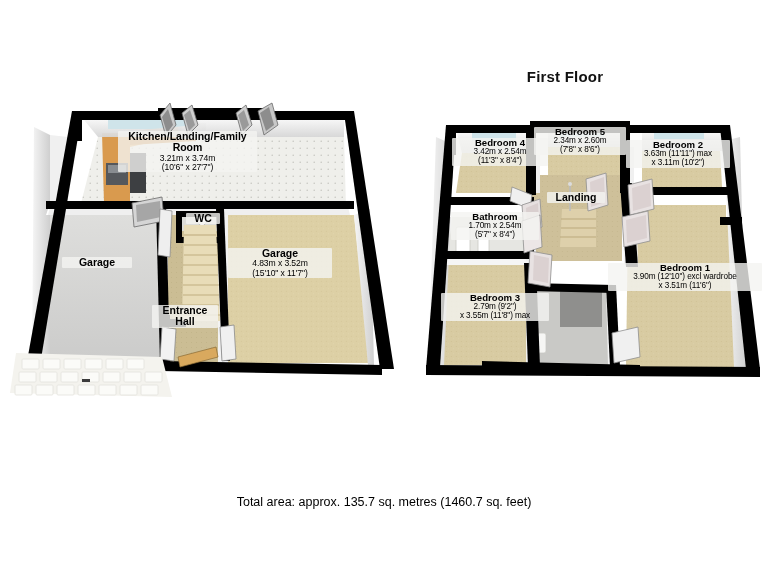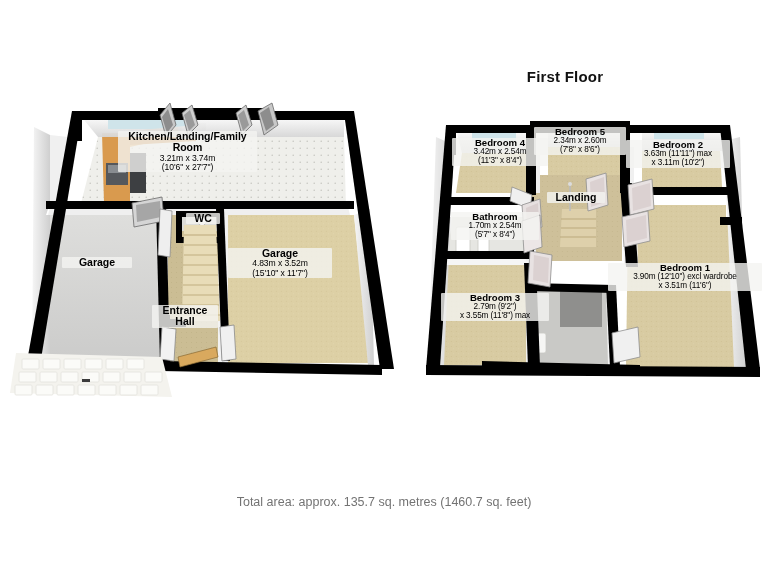--- a/index.html
+++ b/index.html
@@ -33,21 +33,21 @@
   #ground-title { left: 60px; top: 59px; width: 270px; }
   #first-title  { left: 430px; top: 68px; width: 270px; }
 
   .total-area {
     position: absolute;
     left: 0;
     top: 495px;
     width: 768px;
     text-align: center;
     font-size: 12.5px;
-    color: #737373;
+    color: #000000;
     white-space: nowrap;
   }
 
   
   .room-label {
     position: absolute;
     text-align: center;
     color: #000000;
     background: rgba(244,244,241,0.80);
     white-space: nowrap;

